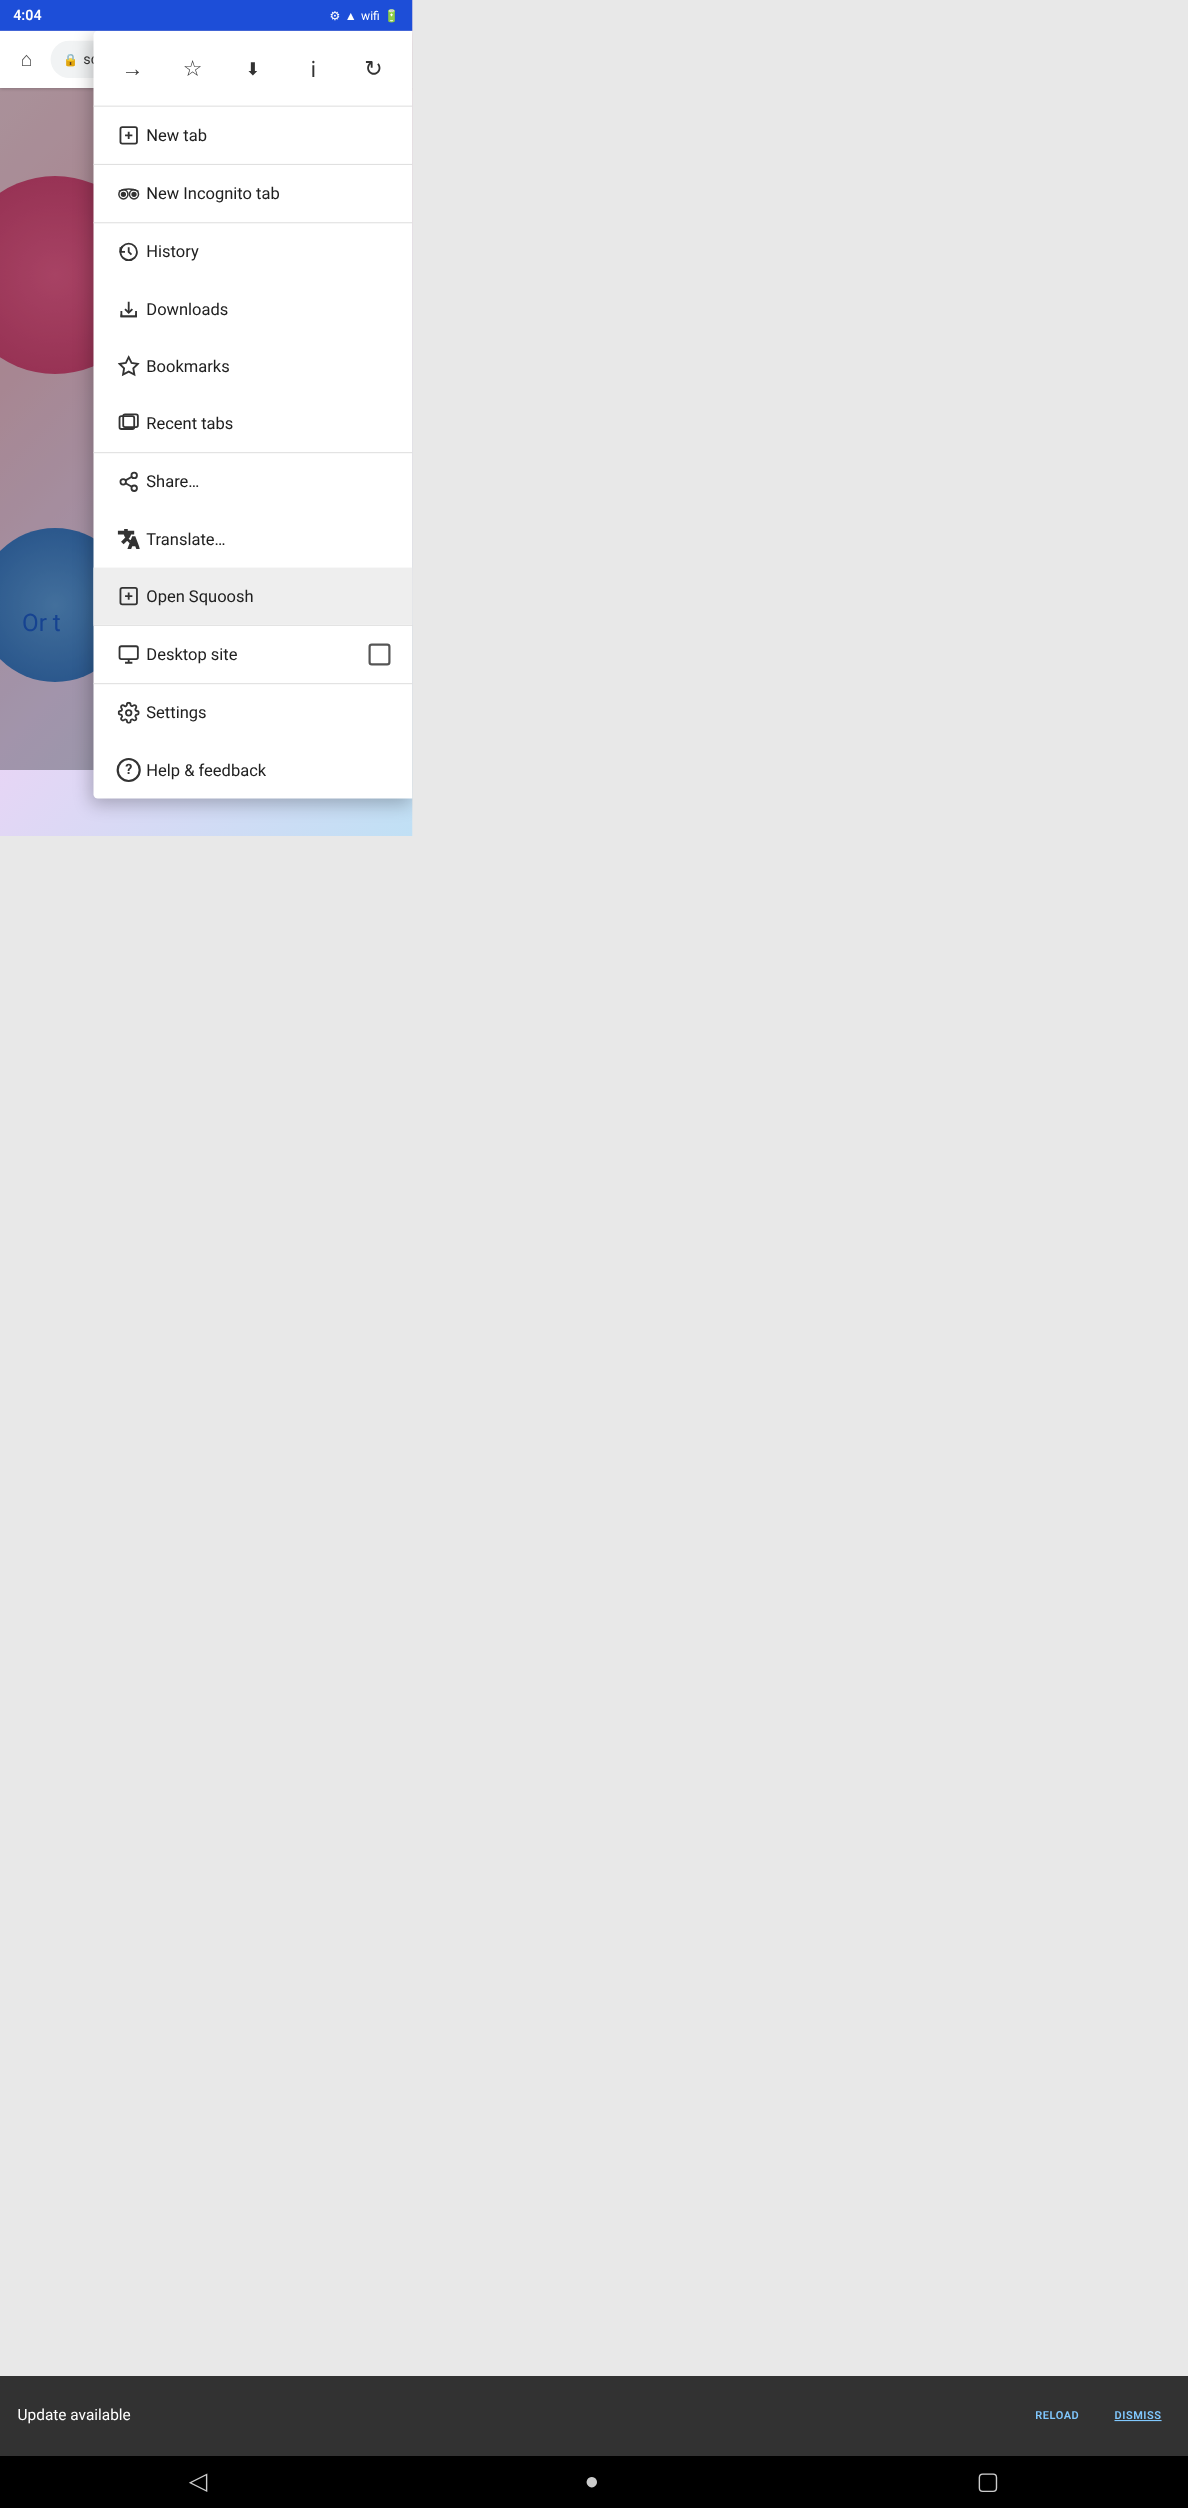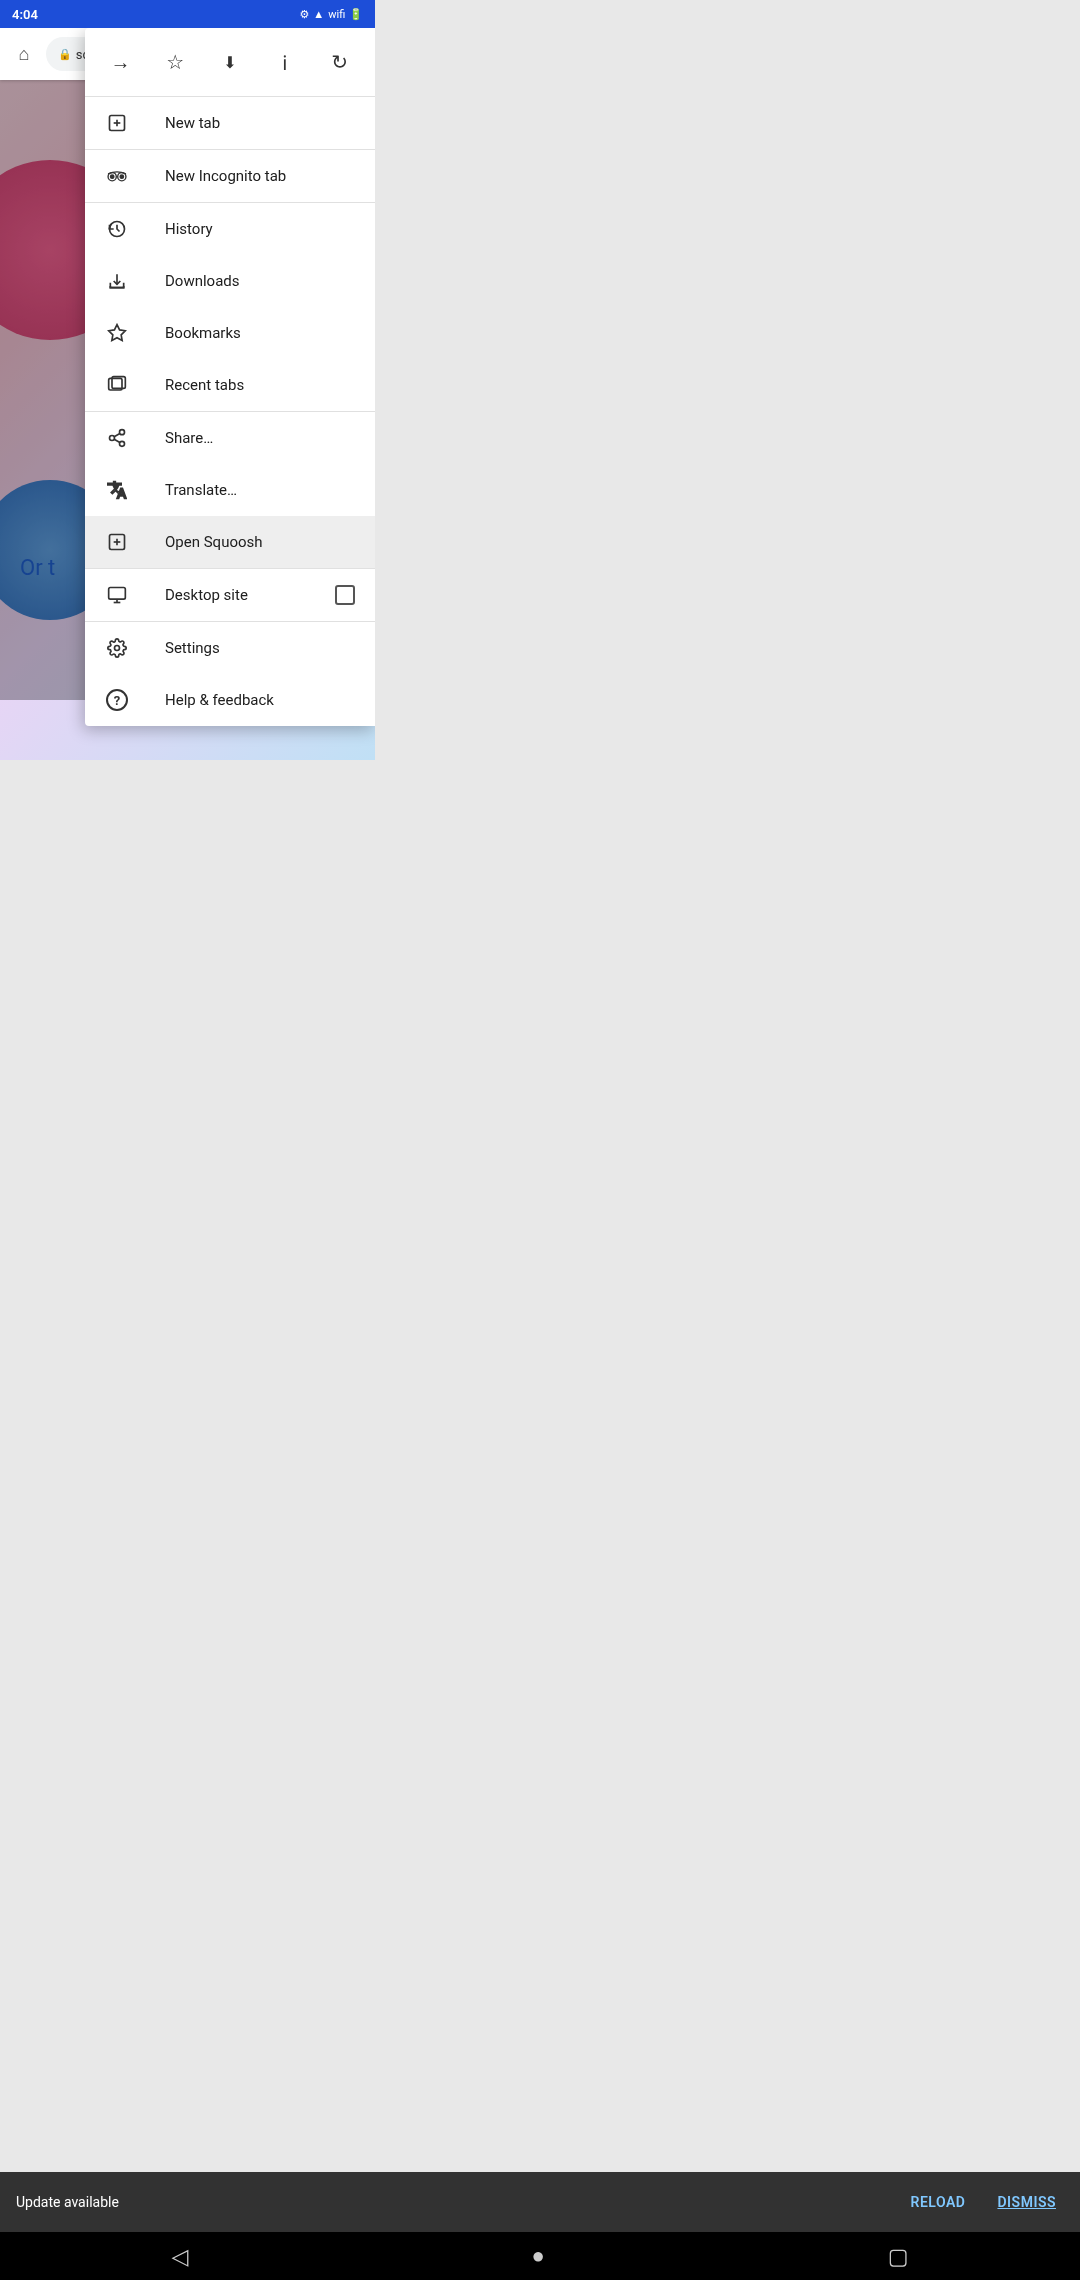--- a/index.html
+++ b/index.html
@@ -172,21 +172,21 @@
     .divider {
       height: 1px;
       background: #e0e0e0;
       margin: 0;
     }
 
     .menu-item {
       display: flex;
       align-items: center;
       padding: 14px 20px;
-      gap: 36px;
+      gap: 4px;
       cursor: pointer;
       position: relative;
       min-height: 52px;
     }
 
     .menu-item:hover, .menu-item.highlighted {
       background: #f0f0f0;
     }
 
     .menu-item.highlighted {
@@ -224,35 +224,35 @@
       bottom: 0;
       left: 0;
       right: 0;
       background: #323232;
       color: white;
       display: flex;
       align-items: center;
       justify-content: space-between;
       padding: 14px 16px;
       z-index: 15;
-      height: 60px;
+      height: 72px;
     }
 
     .update-text {
       font-size: 14px;
       color: #ffffff;
     }
 
     .update-actions {
       display: flex;
       gap: 16px;
     }
 
     .update-btn {
-      font-size: 14px;
+      font-size: 10px;
       font-weight: 600;
       letter-spacing: 0.5px;
       cursor: pointer;
       padding: 4px 8px;
     }
 
     .reload-btn {
       color: #80c8ff;
     }
 

